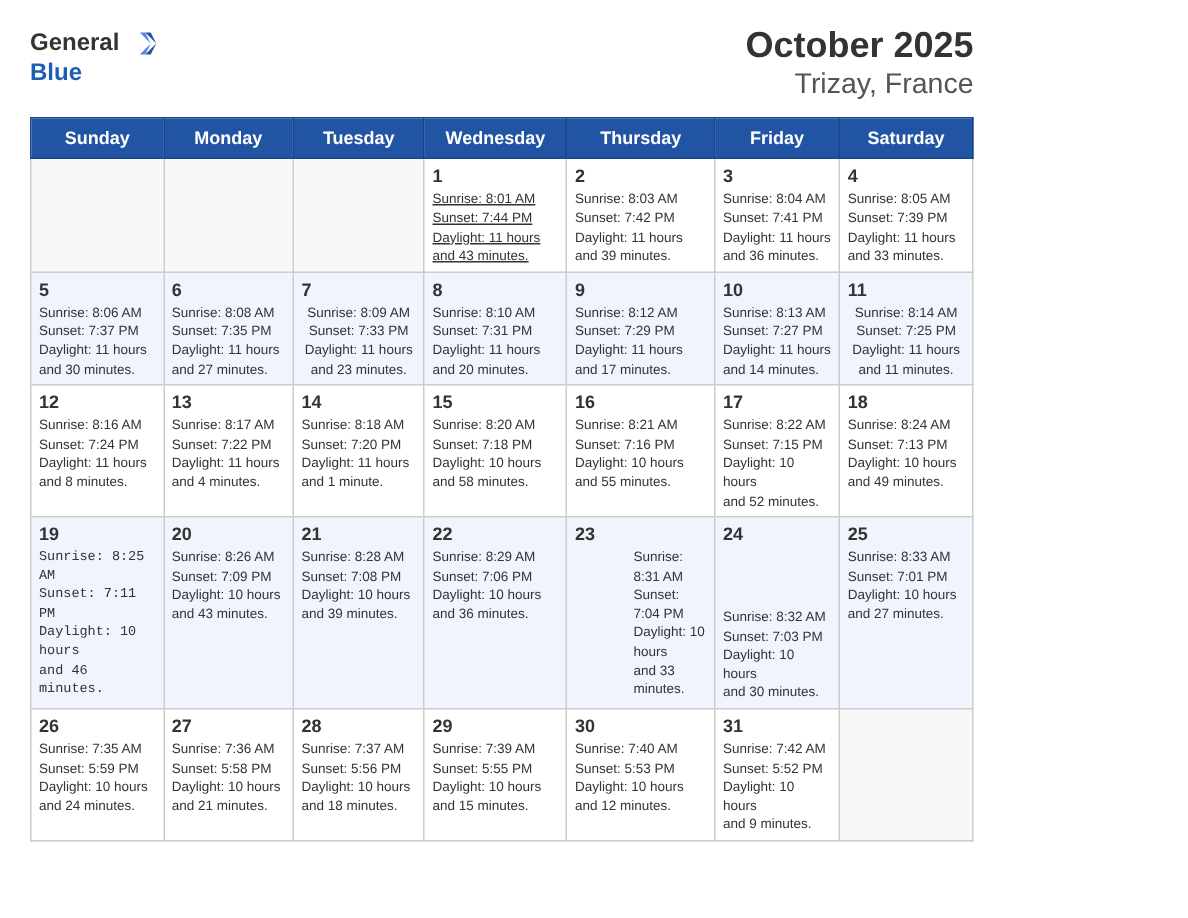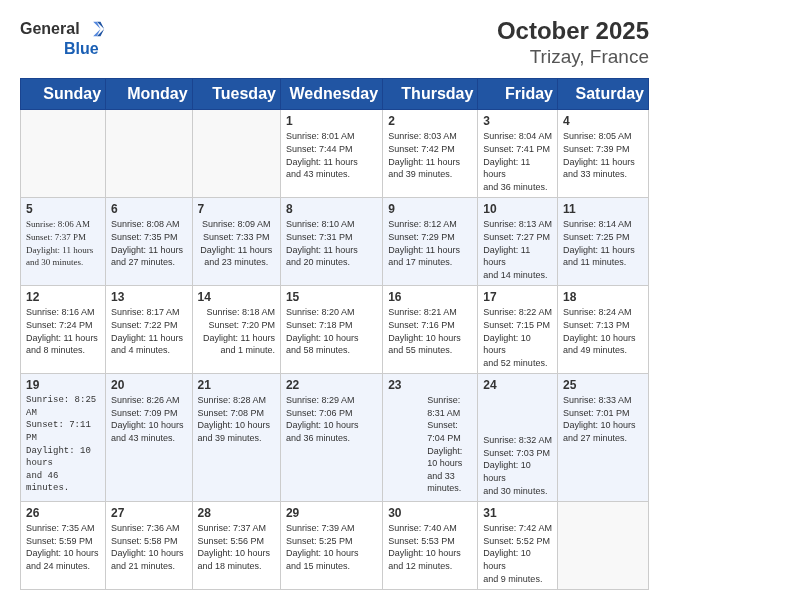--- a/index.html
+++ b/index.html
@@ -29,21 +29,21 @@
     }
     .logo-text {
       display: flex;
       align-items: center;
       font-size: 18px;
       font-weight: bold;
       color: #333;
       line-height: 1.1;
     }
     .logo-general { color: #333; font-size: 16px; font-weight: bold; }
-    .logo-blue { color: #1a5fb4; font-size: 16px; font-weight: bold; margin-left: 44px; }
+    .logo-blue { color: #1a5fb4; font-size: 16px; font-weight: bold; }
     .logo-icon {
       width: 22px;
       height: 22px;
       margin-left: 4px;
     }
     .title-area {
       text-align: right;
     }
     .month-title {
       font-size: 24px;
@@ -57,24 +57,24 @@
       margin-top: 2px;
     }
     .calendar {
       width: 100%;
       border-collapse: collapse;
       border: 1px solid #ccc;
     }
     .calendar th {
       background: #2155a3;
       color: #fff;
-      font-size: 16px;
+      font-size: 12px;
       font-weight: bold;
       padding: 6px 4px;
-      text-align: right;
+      text-align: center;
       border: 1px solid #1a4490;
     }
     .calendar td {
       vertical-align: top;
       border: 1px solid #ccc;
       padding: 4px 5px;
       width: 108px;
       min-height: 80px;
       font-size: 9.5px;
       color: #333;
@@ -132,21 +132,21 @@
           <th>Saturday</th>
         </tr>
     </thead>
     <tbody id="calendar-body">
     <tr>
           <td class="empty-cell"></td>
           <td class="empty-cell"></td>
           <td class="empty-cell"></td>
           <td>
             <span class="day-number">1</span>
-            <div class="day-info" style="white-space: pre-line;">Sunrise: 8:01 AM
+            <div class="day-info" style="white-space: pre-line; text-decoration: underline;">Sunrise: 8:01 AM
 Sunset: 7:44 PM
 Daylight: 11 hours
 and 43 minutes.</div>
           </td>
           <td>
             <span class="day-number">2</span>
             <div class="day-info" style="white-space: pre-line;">Sunrise: 8:03 AM
 Sunset: 7:42 PM
 Daylight: 11 hours
 and 39 minutes.</div>
@@ -162,21 +162,21 @@
             <span class="day-number">4</span>
             <div class="day-info" style="white-space: pre-line;">Sunrise: 8:05 AM
 Sunset: 7:39 PM
 Daylight: 11 hours
 and 33 minutes.</div>
           </td>
         </tr>
         <tr>
           <td>
             <span class="day-number">5</span>
-            <div class="day-info" style="white-space: pre-line; font-family: Liberation Serif, serif;">Sunrise: 8:06 AM
+            <div class="day-info" style="white-space: pre-line;">Sunrise: 8:06 AM
 Sunset: 7:37 PM
 Daylight: 11 hours
 and 30 minutes.</div>
           </td>
           <td>
             <span class="day-number">6</span>
             <div class="day-info" style="white-space: pre-line;">Sunrise: 8:08 AM
 Sunset: 7:35 PM
 Daylight: 11 hours
 and 27 minutes.</div>
@@ -204,21 +204,21 @@
           </td>
           <td>
             <span class="day-number">10</span>
             <div class="day-info" style="white-space: pre-line;">Sunrise: 8:13 AM
 Sunset: 7:27 PM
 Daylight: 11 hours
 and 14 minutes.</div>
           </td>
           <td>
             <span class="day-number">11</span>
-            <div class="day-info" style="white-space: pre-line;">Sunrise: 8:14 AM
+            <div class="day-info" style="white-space: pre-line; text-align: center;">Sunrise: 8:14 AM
 Sunset: 7:25 PM
 Daylight: 11 hours
 and 11 minutes.</div>
           </td>
         </tr>
         <tr>
           <td>
             <span class="day-number">12</span>
             <div class="day-info" style="white-space: pre-line;">Sunrise: 8:16 AM
 Sunset: 7:24 PM
@@ -227,21 +227,21 @@
           </td>
           <td>
             <span class="day-number">13</span>
             <div class="day-info" style="white-space: pre-line;">Sunrise: 8:17 AM
 Sunset: 7:22 PM
 Daylight: 11 hours
 and 4 minutes.</div>
           </td>
           <td>
             <span class="day-number">14</span>
-            <div class="day-info" style="white-space: pre-line; text-align: right;">Sunrise: 8:18 AM
+            <div class="day-info" style="white-space: pre-line;">Sunrise: 8:18 AM
 Sunset: 7:20 PM
 Daylight: 11 hours
 and 1 minute.</div>
           </td>
           <td>
             <span class="day-number">15</span>
             <div class="day-info" style="white-space: pre-line;">Sunrise: 8:20 AM
 Sunset: 7:18 PM
 Daylight: 10 hours
 and 58 minutes.</div>
@@ -337,21 +337,21 @@
           <td>
             <span class="day-number">28</span>
             <div class="day-info" style="white-space: pre-line;">Sunrise: 7:37 AM
 Sunset: 5:56 PM
 Daylight: 10 hours
 and 18 minutes.</div>
           </td>
           <td>
             <span class="day-number">29</span>
             <div class="day-info" style="white-space: pre-line;">Sunrise: 7:39 AM
-Sunset: 5:25 PM
+Sunset: 5:55 PM
 Daylight: 10 hours
 and 15 minutes.</div>
           </td>
           <td>
             <span class="day-number">30</span>
             <div class="day-info" style="white-space: pre-line;">Sunrise: 7:40 AM
 Sunset: 5:53 PM
 Daylight: 10 hours
 and 12 minutes.</div>
           </td>

